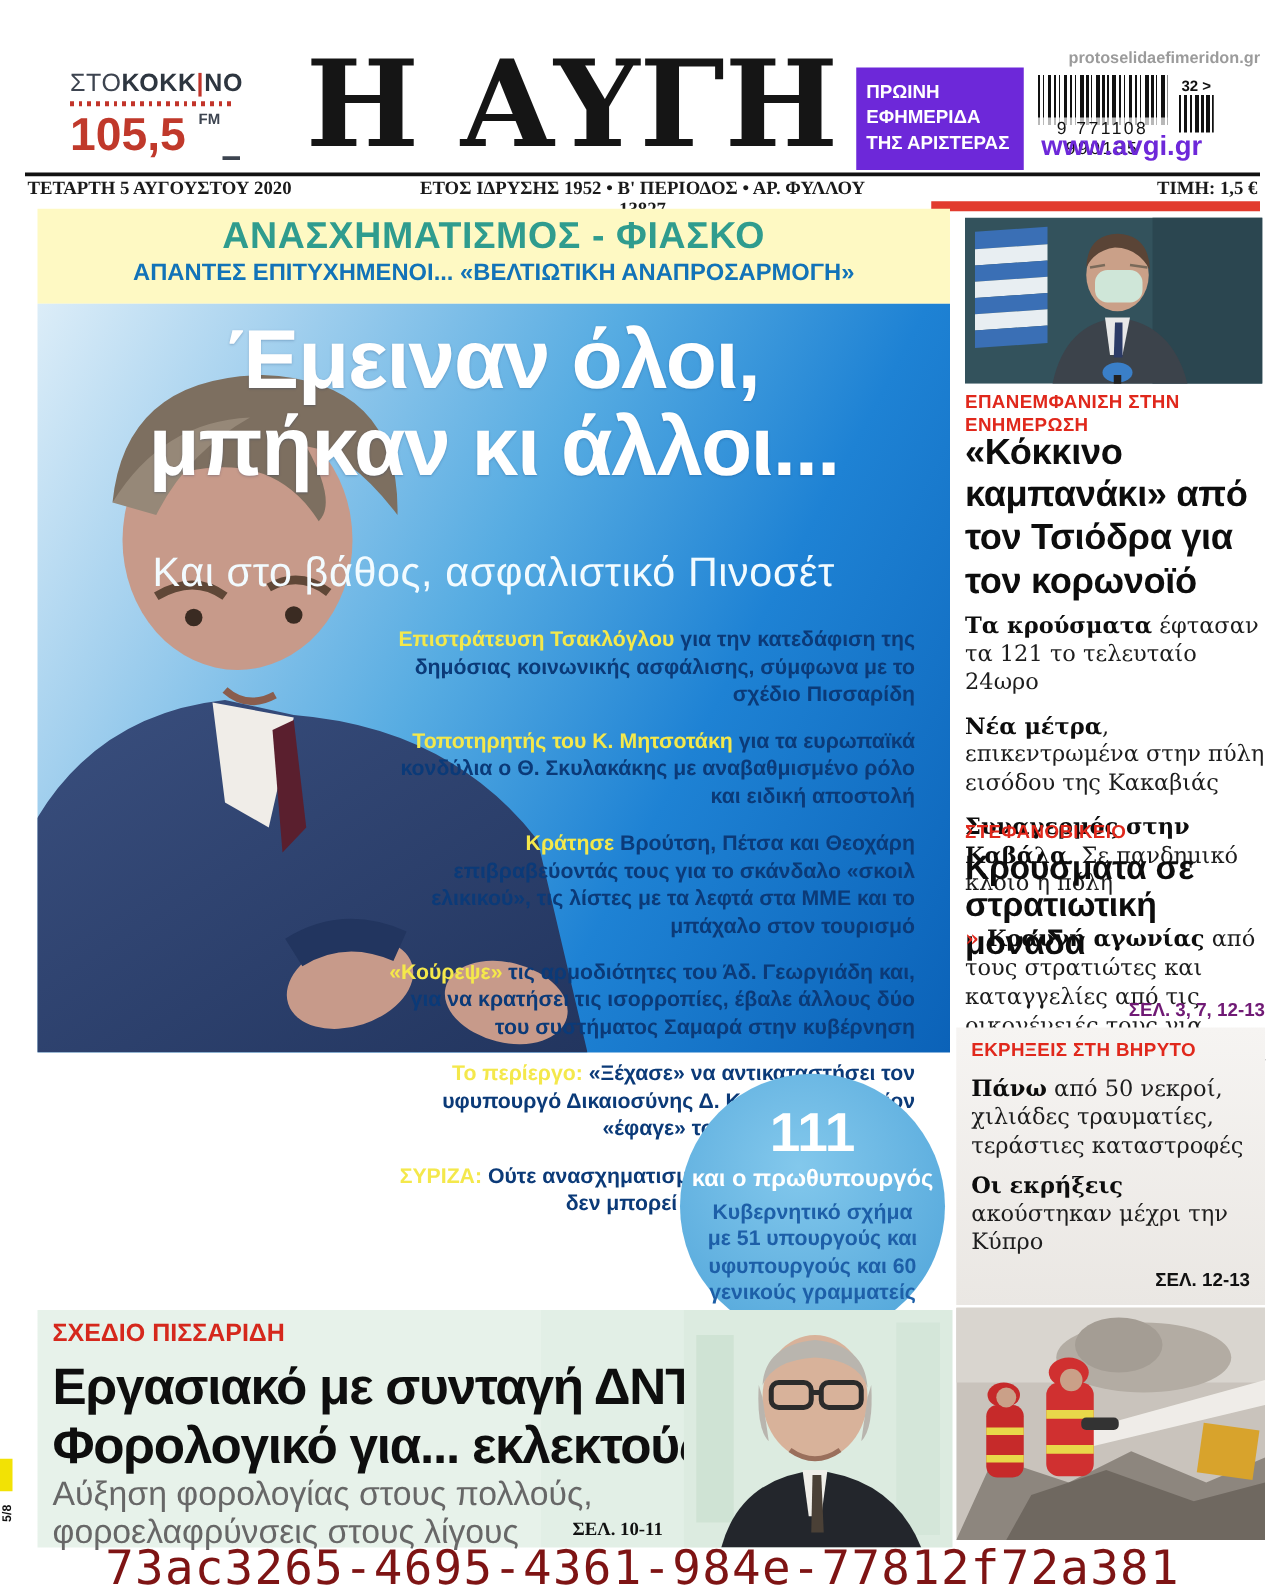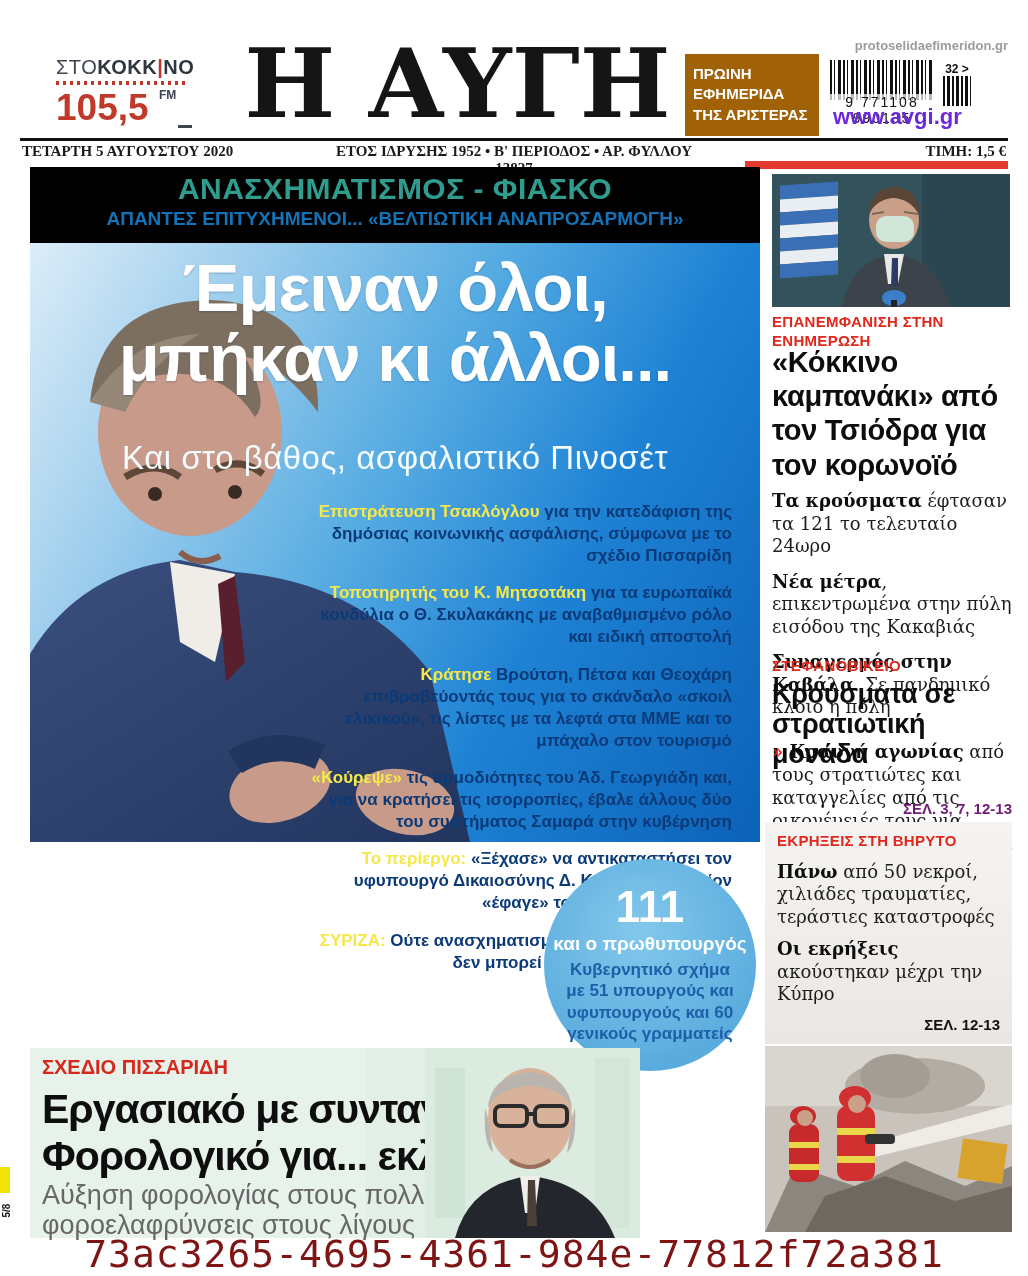--- a/index.html
+++ b/index.html
@@ -16,21 +16,21 @@
   .radio-freq { margin-top: 4px; font-size: 37px; font-weight: bold; color: #c0392b; line-height: 1; }
   .radio-fm { font-size: 12px; font-weight: bold; color: #3d4450; vertical-align: top; }
   .radio-dash { display:inline-block; width: 14px; height: 3px; background:#3d4450; margin-left:2px; vertical-align: -8px;}
 
   .masthead-title { position: absolute; left: 235px; top: 34px; width: 445px; text-align: center;
     font-family: "DejaVu Serif", serif; font-weight: bold; font-size: 96px; line-height: 100px;
     color: #151515; letter-spacing: 0px; }
 
   .watermark { position: absolute; right: 20px; top: 38px; font-size: 13px; font-weight: bold; color: #9b9b9b; }
 
-  .redbox { position: absolute; left: 685px; top: 54px; width: 134px; height: 82px; background: #a16207;
+  .redbox { position: absolute; left: 685px; top: 54px; width: 134px; height: 82px; background: #6d28d9;
     color: #fff; font-weight: bold; font-size: 15px; line-height: 1.35; padding: 10px 8px; }
 
   .barcode-wrap { position: absolute; left: 830px; top: 60px; }
   .barcode-bars { width: 104px; height: 40px;
     background: repeating-linear-gradient(90deg, #111 0 2px, #fff 2px 4px, #111 4px 5px, #fff 5px 8px, #111 8px 11px, #fff 11px 13px); }
   .barcode-num { font-size: 14px; color: #111; letter-spacing: 2px; margin-top: -6px; background: rgba(255,255,255,.7); width: 104px; text-align: center;}
   .barcode-supp { position: absolute; left: 940px; top: 62px; width: 34px; text-align: center; }
   .barcode-supp .supp-num { font-size: 12px; font-weight: bold; color: #111; }
   .supp-bars { width: 28px; height: 30px; margin: 0 auto;
     background: repeating-linear-gradient(90deg, #111 0 2px, #fff 2px 4px, #111 4px 7px, #fff 7px 9px); }
@@ -38,21 +38,21 @@
 
   .top-rule { position: absolute; left: 20px; top: 138px; width: 988px; height: 3px; background: #111; }
   .dateline { position: absolute; left: 22px; top: 143px; width: 984px; display: flex;
     font-family: "Liberation Serif", serif; font-weight: bold; font-size: 15px; color: #1a1a1a; }
   .dateline .dl-date { width: 300px; }
   .dateline .dl-issue { flex: 1; text-align: center; }
   .dateline .dl-price { width: 300px; text-align: right; }
   .top-red-bar { position: absolute; left: 745px; top: 161px; width: 263px; height: 8px; background: #e23b2e; }
 
   
-  .banner { position: absolute; left: 30px; top: 167px; width: 730px; height: 76px; background: #000000;
+  .banner { position: absolute; left: 30px; top: 167px; width: 730px; height: 76px; background: #fef9c3;
     text-align: center; padding-top: 5px; }
   .banner-l1 { font-size: 30px; font-weight: bold; color: #2f9c8e; letter-spacing: .5px; }
   .banner-l2 { font-size: 19px; font-weight: bold; color: #1273b8; margin-top: 2px; }
 
   
   .bluebox { position: absolute; left: 30px; top: 243px; width: 730px; height: 599px;
     background: linear-gradient(118deg, #dcedf8 0%, #a3d0ee 20%, #57ace2 45%, #1e82d4 68%, #0b62b8 100%); }
   .lead-headline { position: absolute; top: 10px; width: 100%; text-align: center; color: #fff;
     font-size: 67px; line-height: 1.05; font-weight: bold; letter-spacing: -1px;
     text-shadow: 0 1px 2px rgba(0,40,90,.25); }
@@ -91,21 +91,21 @@
 
   .beirut-panel { position: absolute; left: 765px; top: 822px; width: 247px; height: 222px;
     background: linear-gradient(180deg, #f6f4f2, #eae7e3); padding: 10px 12px; }
   .beirut-headline { font-size: 33px; line-height: 1.18; color: #3c3c3c; font-weight: normal; margin-top: 4px; letter-spacing: -0.5px;}
   .beirut-bullets { margin-top: 10px; }
   .beirut-bullets p { margin-bottom: 10px; }
   .beirut-pageref { text-align: right; font-weight: bold; font-size: 15px; color: #111; margin-top: 2px; }
   .beirut-photo { position: absolute; left: 765px; top: 1046px; width: 247px; height: 186px; }
 
   
-  .mintbox { position: absolute; left: 30px; top: 1048px; width: 610px; height: 190px;
+  .mintbox { position: absolute; left: 30px; top: 1048px; width: 732px; height: 190px;
     background: linear-gradient(90deg, #e7f2ea 0 55%, #e2efe6 55% 75%, #e7f2ea 75%); }
   .mint-kicker { position: absolute; left: 12px; top: 8px; font-size: 20px; font-weight: bold; color: #d5281c; }
   .mint-headline { position: absolute; left: 12px; top: 38px; font-size: 41px; line-height: 1.15;
     font-weight: bold; color: #0e0e0e; letter-spacing: -1px; }
   .mint-sub { position: absolute; left: 12px; top: 132px; width: 470px; font-size: 27px; line-height: 1.12; color: #676767; }
   .mint-pageref { position: absolute; left: 428px; top: 168px; font-family: "Liberation Serif", serif;
     font-weight: bold; font-size: 15px; color: #111; }
   .pissarides-photo { position: absolute; right: 0; top: 0; width: 215px; height: 190px; }
 
   

